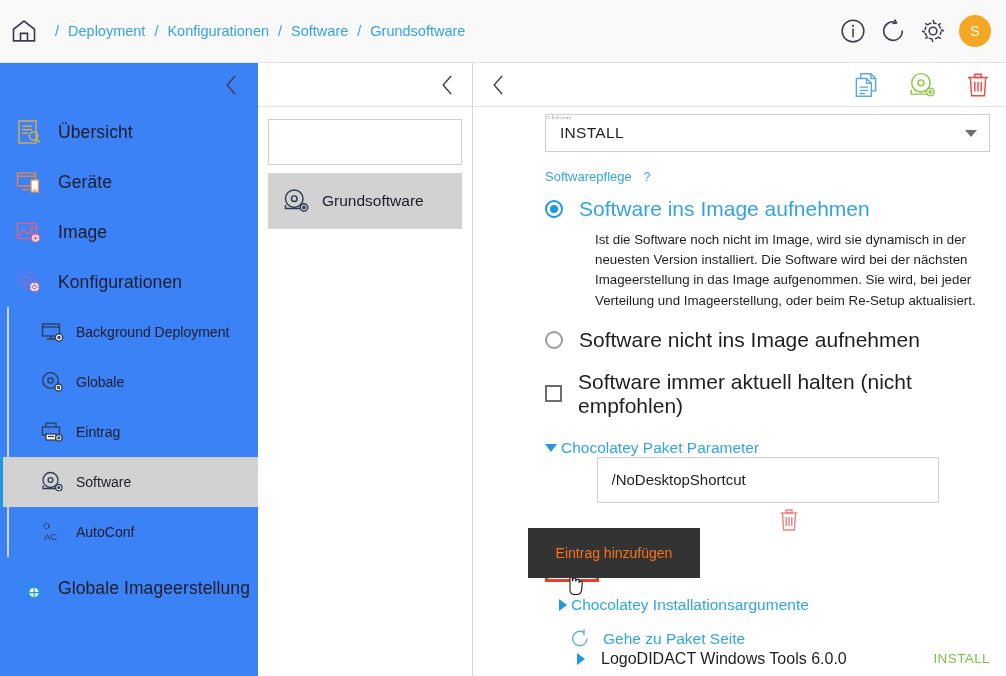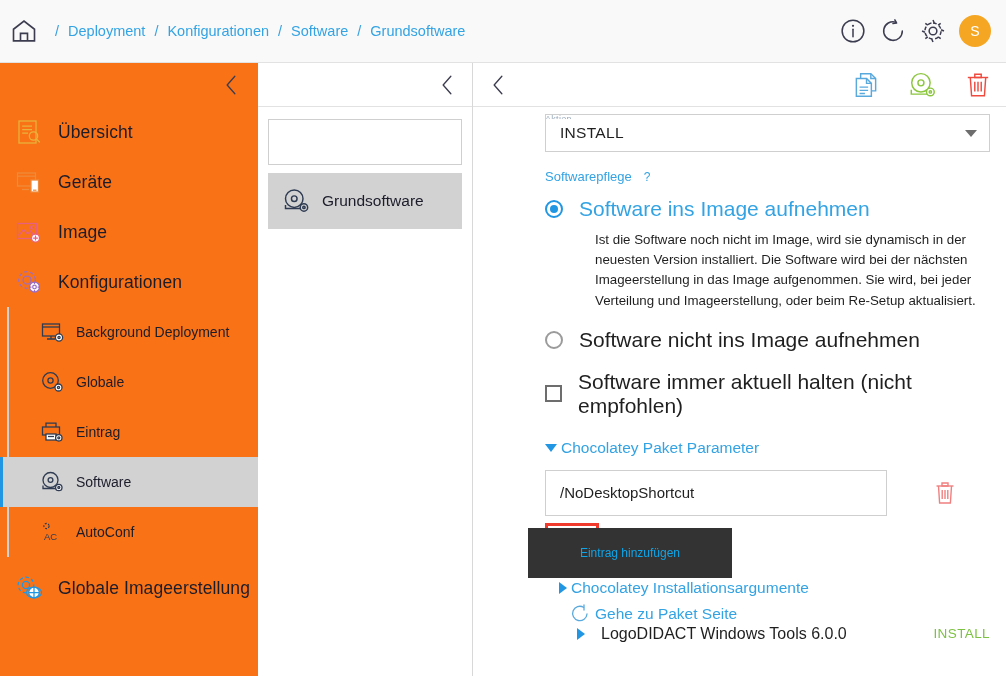--- a/index.html
+++ b/index.html
@@ -33,21 +33,21 @@
   .avatar {
     width: 32px; height: 32px; border-radius: 50%;
     background: #f5a623; color: #ffffff;
     display: flex; align-items: center; justify-content: center;
     font-size: 14px; font-weight: 400;
   }
 
   
   .sidebar {
     position: absolute; left: 0; top: 63px; width: 258px; height: 613px;
-    background: #f97316; overflow: hidden;
+    background: #3b82f6; overflow: hidden;
   }
   .sb-collapse {
     height: 44px; display: flex; align-items: center; justify-content: flex-end;
     padding-right: 18px;
   }
   .chev { width: 18px; height: 22px; display: block; }
   .sb-item {
     display: flex; align-items: center; height: 50px;
     padding-left: 14px; gap: 14px; position: relative;
   }
@@ -156,46 +156,46 @@
   .tri-down {
     width: 0; height: 0; border-left: 6px solid transparent;
     border-right: 6px solid transparent; border-top: 8px solid #2196e3;
   }
   .tri-right {
     width: 0; height: 0; border-top: 6px solid transparent;
     border-bottom: 6px solid transparent; border-left: 8px solid #2196e3;
   }
   .collapser .t { font-size: 15.5px; color: #33a3e3; }
 
-  .param-row { display: flex; align-items: center; margin-top: 13px; gap: 4px; }
+  .param-row { display: flex; align-items: center; gap: 4px; flex-direction: column; }
   .param-input {
     width: 342px; height: 46px; border: 1px solid #cfcfcf; background: #fff;
     font-size: 15px; font-family: "Liberation Sans", sans-serif;
     padding: 0 14px; outline: none; color: #1f1f1f;
   }
   .trash-btn {
     margin-left: 42px; width: 24px; height: 26px; display: block;
   }
   .add-wrap {
     position: relative; margin-top: 7px; width: 54px; height: 42px;
     border: 3px solid #f03b2d; display: flex; align-items: center;
     justify-content: center; background: #fff;
   }
   .plus-svg { width: 27px; height: 27px; display: block; }
   .cursor-hand {
     position: absolute; left: 18px; top: 26px; width: 22px; height: 30px;
     pointer-events: none;
   }
   .tooltip {
-    position: absolute; left: 55px; top: 465px; width: 204px; height: 50px;
-    background: #333333; color: #0ea5e9; font-size: 12px;
+    position: absolute; left: 55px; top: 465px; width: 172px; height: 50px;
+    background: #333333; color: #f97316; font-size: 14px;
     display: flex; align-items: center; justify-content: center;
     z-index: 40;
   }
-  .link-row { display: flex; align-items: center; gap: 4px; margin-top: 6px; padding-left: 26px; }
+  .link-row { display: flex; align-items: center; gap: 12px; margin-top: 14px; padding-left: 26px; }
   .link-row .t { font-size: 15.5px; color: #33a3e3; }
   .launch-icon { width: 20px; height: 22px; display: block; }
 
   .pkg-row {
     display: flex; align-items: center; gap: 16px; 
     padding-left: 0; margin-left: -20px;
   }
   .pkg-row .name { font-size: 16px; color: #1f1f1f; }
   .pkg-row .state { margin-left: auto; font-size: 13.5px; color: #7dc242; letter-spacing: .4px; }
 </style>

